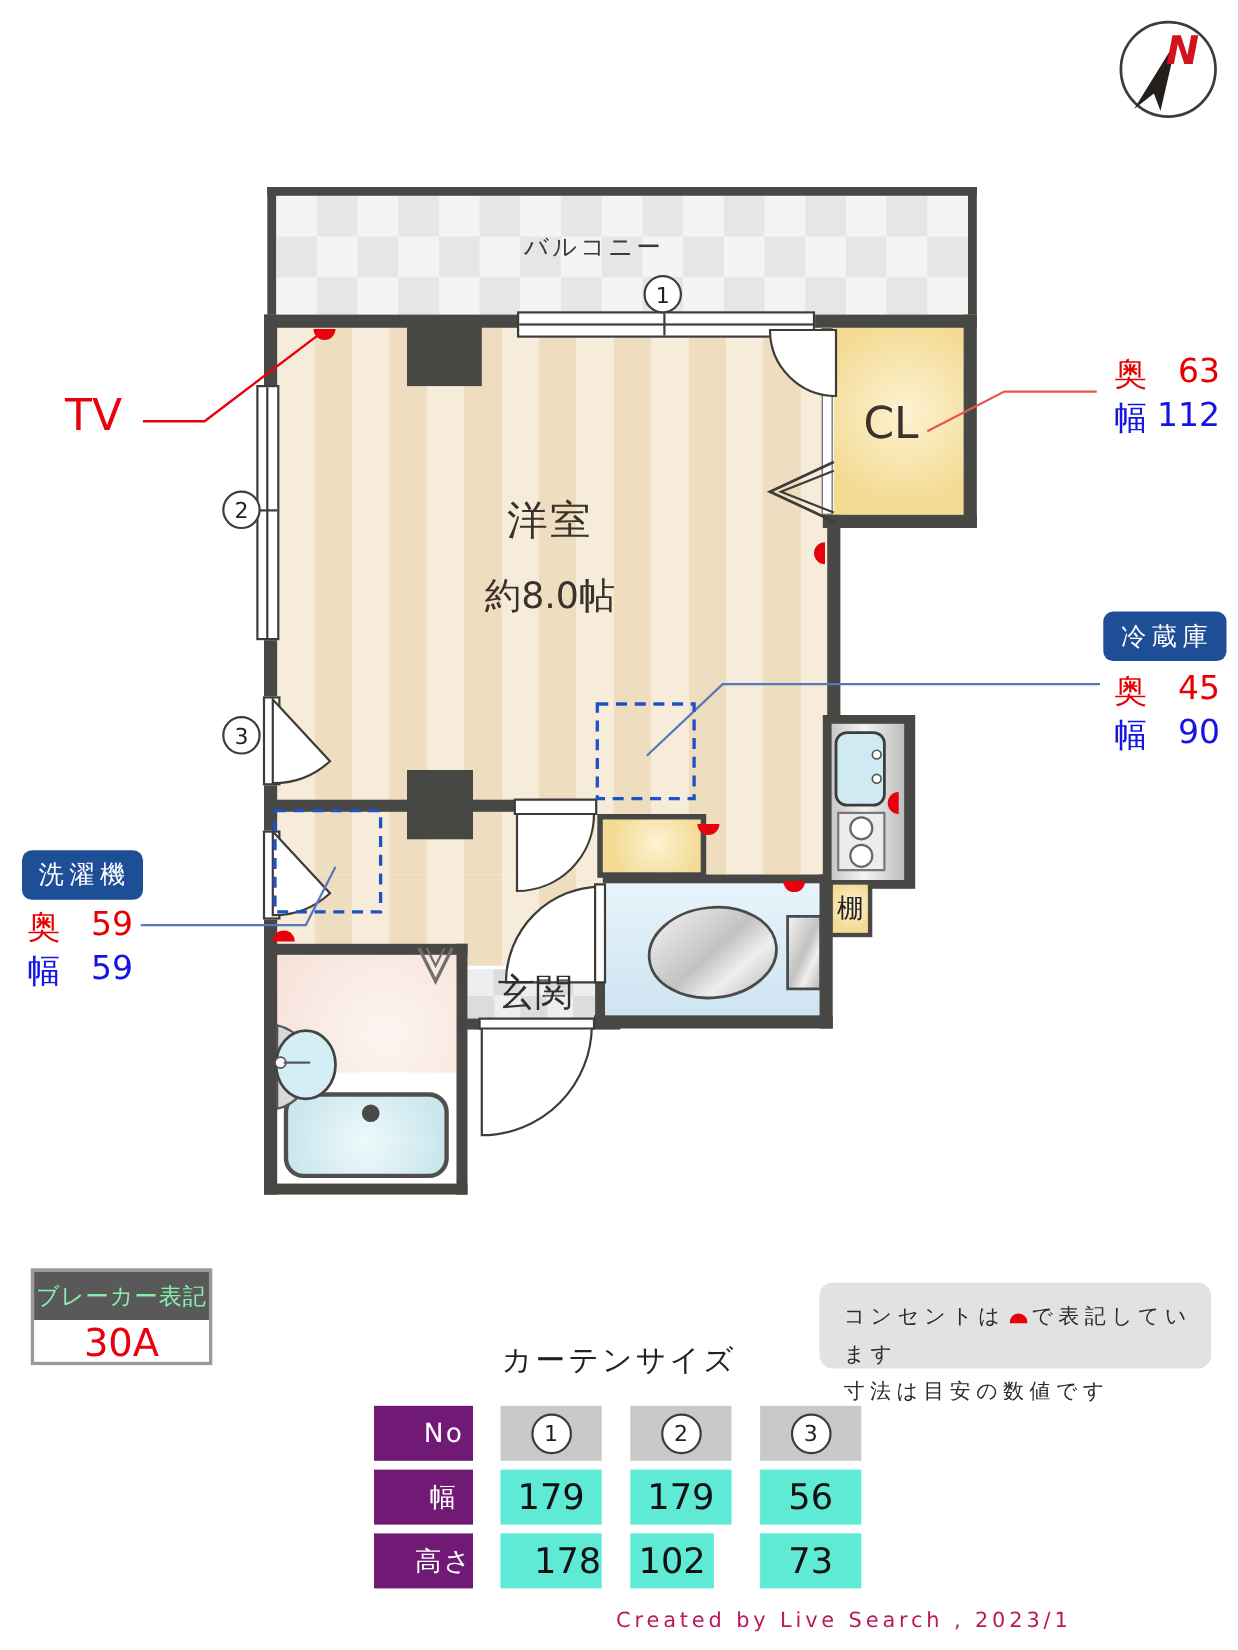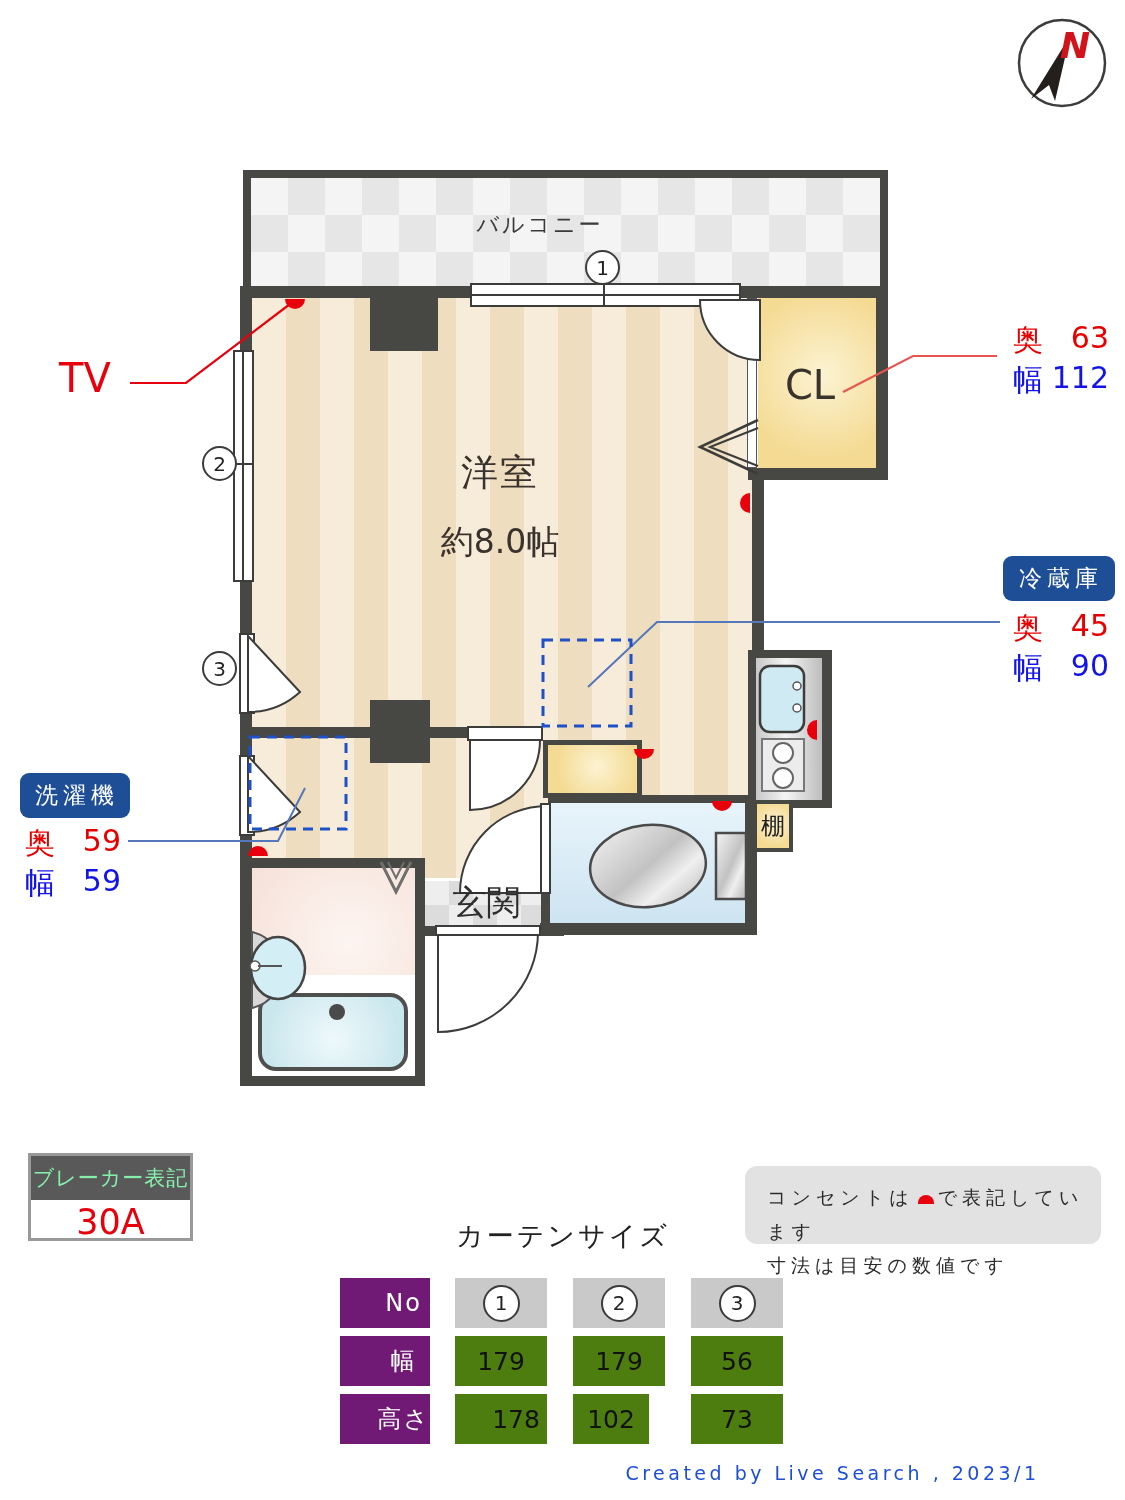--- a/index.html
+++ b/index.html
@@ -19,21 +19,21 @@
          letter-spacing:5px;z-index:30;padding-left:4px;}
   .dim-row{position:absolute;display:flex;justify-content:space-between;width:96px;
            font-size:30px;z-index:30;}
   .dim-red{color:#e60000;}
   .dim-blue{color:#1414e6;}
   .room-label{position:absolute;color:#3a322c;z-index:25;text-align:center;}
   .win{position:absolute;background:#fff;border:2px solid #3c3c3a;z-index:20;}
   .tbl-cell{position:absolute;display:flex;align-items:center;justify-content:center;box-sizing:border-box;}
   .tbl-head{background:#701a75;color:#fff;font-size:24px;letter-spacing:2px;padding-left:37px;}
   .tbl-gray{background:#c9c9c9;}
-  .tbl-light{background:#4d7c0f;font-size:25px;color:#111;}
+  .tbl-light{background:#5eead4;font-size:32px;color:#111;}
   .tbl-circ{width:33px;height:33px;border-radius:50%;border:2px solid #3c3c3a;background:#fff;
             display:flex;align-items:center;justify-content:center;font-size:20px;color:#222;}
   .dome-inline{display:inline-block;width:16px;height:9px;background:#e8000d;
                border-radius:8px 8px 0 0;margin:0 4px;vertical-align:baseline;}
   svg{position:absolute;left:0;top:0;z-index:22;}
   svg *{vector-effect:non-scaling-stroke;}
 </style>
 </head>
 <body>
 
@@ -242,15 +242,15 @@
   <div class="tbl-cell tbl-light" style="left:573px;top:1336px;width:92px;height:50px;">179</div>
   <div class="tbl-cell tbl-light" style="left:691px;top:1336px;width:92px;height:50px;">56</div>
 
   <div class="tbl-cell tbl-head" style="left:340px;top:1394px;width:90px;height:50px;">
     <span>高さ</span>
     </div>
   <div class="tbl-cell tbl-light" style="left:455px;top:1394px;width:92px;height:50px;padding-left:30px;">178</div>
   <div class="tbl-cell tbl-light" style="left:573px;top:1394px;width:76px;height:50px;">102</div>
   <div class="tbl-cell tbl-light" style="left:691px;top:1394px;width:92px;height:50px;">73</div>
 
-  <div class="abs" style="left:560px;top:1462px;width:545px;text-align:center;font-size:19px;letter-spacing:3.5px;color:#1d4ed8;">Created by Live Search , 2023/1</div>
+  <div class="abs" style="left:560px;top:1462px;width:545px;text-align:left;font-size:19px;letter-spacing:3.5px;color:#be185d;">Created by Live Search , 2023/1</div>
 
 </div>
 
 </body></html>

